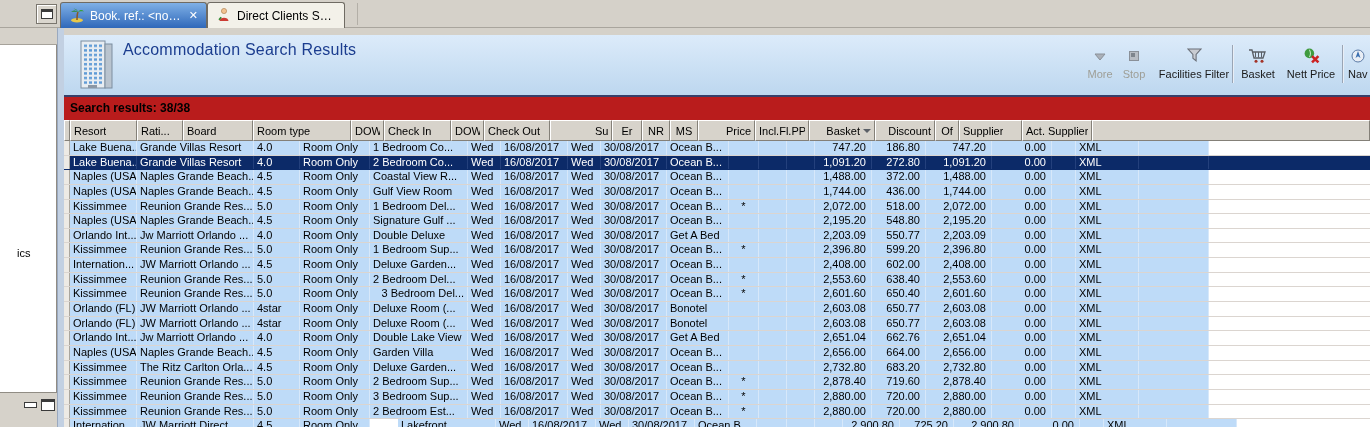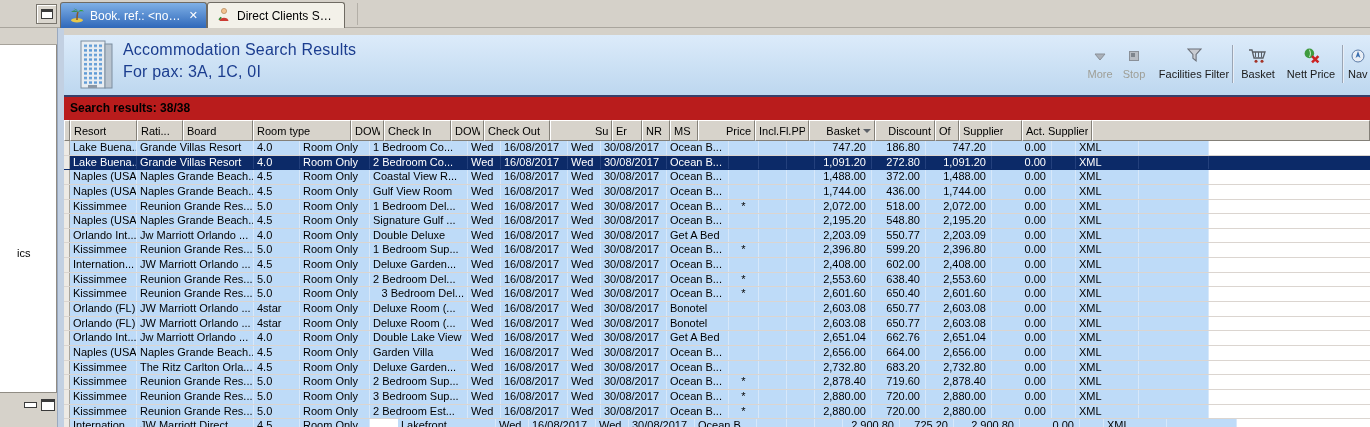--- a/index.html
+++ b/index.html
@@ -42,21 +42,21 @@
   .tsep{position:absolute;top:10px;width:1px;height:38px;background:#9aa5b5;box-shadow:1px 0 0 #e8eef6;}
   .rule{position:absolute;left:0;top:60px;width:1306px;height:2px;background:#37406a;}
   .resultsbar{position:absolute;left:0;top:62px;width:1306px;height:23px;background:#b91c1c;line-height:23px;font-weight:bold;padding-left:6px;font-size:12px;}
   
   #grid{position:absolute;left:0;top:85px;width:1306px;height:314px;overflow:hidden;background:#fff;}
   .hrow{display:flex;height:21px;}
   .h{background:#d7d3cb;border-top:1px solid #fff;border-left:1px solid #fff;border-right:1px solid #848078;border-bottom:1px solid #848078;
      padding:2px 3px;white-space:nowrap;overflow:hidden;font-size:11px;cursor:pointer;display:flex;align-items:center;}
   .h.fill{flex:1;cursor:default;}
   .h.a-r{justify-content:flex-end;}
-  .h.a-c{justify-content:flex-start;}
+  .h.a-c{justify-content:center;}
   .h .hlbl{overflow:hidden;text-overflow:clip;}
   .h .hic{margin-left:auto;display:flex;align-items:center;}
   .h .sort{width:0;height:0;border-left:4px solid transparent;border-right:4px solid transparent;border-top:4px solid #5a5f66;margin-left:3px;}
   .r{display:flex;height:14.65px;background:#fff;border-bottom:1px solid #dbd5d0;cursor:pointer;}
   .c{background:#bedbf8;border-right:1px solid #d7e8fa;padding:0 3px;white-space:nowrap;overflow:hidden;line-height:13.6px;font-size:11px;}
   .c.a-r{text-align:right;padding-right:5px;}
   .c.a-c{text-align:center;}
   .c.gut{background:#edeae5;border-right:1px solid #aaa69e;padding:0;}
   .c.fill{flex:1;background:transparent;border-right:none;}
   .r.sel{background:#0c2a68;border-bottom-color:#0c2a68;color:#fff;}
@@ -118,21 +118,20 @@
                 <rect x="1" y="1" width="3" height="2.4" fill="#5f9bd6"></rect>
               </pattern>
             </defs>
           <rect x="3" y="2" width="24" height="47" fill="#e8edf2" stroke="#7d8ea0"></rect>
           <rect x="27" y="5" width="7" height="44" fill="#b9c4cf" stroke="#7d8ea0"></rect>
           <rect x="5" y="4" width="21" height="42" fill="url(#bw)"></rect>
           <rect x="10" y="46" width="9" height="3" fill="#8b97a5"></rect>
         </svg>
       </span>
       <div class="title">Accommodation Search Results</div>
-      <div class="subtitle">For pax: 3A, 1C, 0I</div>
 
       <div class="titem dis" style="left:1016px;width:40px;">
         <span class="ico"><svg width="12" height="8" viewBox="0 0 12 8" style="margin-top:6px;">
               <path d="M1 1 h10 l-5 6 Z" fill="#aab0b8" stroke="#8a9098"></path>
             </svg></span>
         <span>More</span>
       </div>
       <div class="titem dis" style="left:1052px;width:36px;">
         <span class="ico"><svg width="12" height="12" viewBox="0 0 12 12" style="margin-top:3px;">
               <rect x="1.5" y="1.5" width="9" height="9" fill="#b8bdc4" stroke="#8a9098"></rect>

